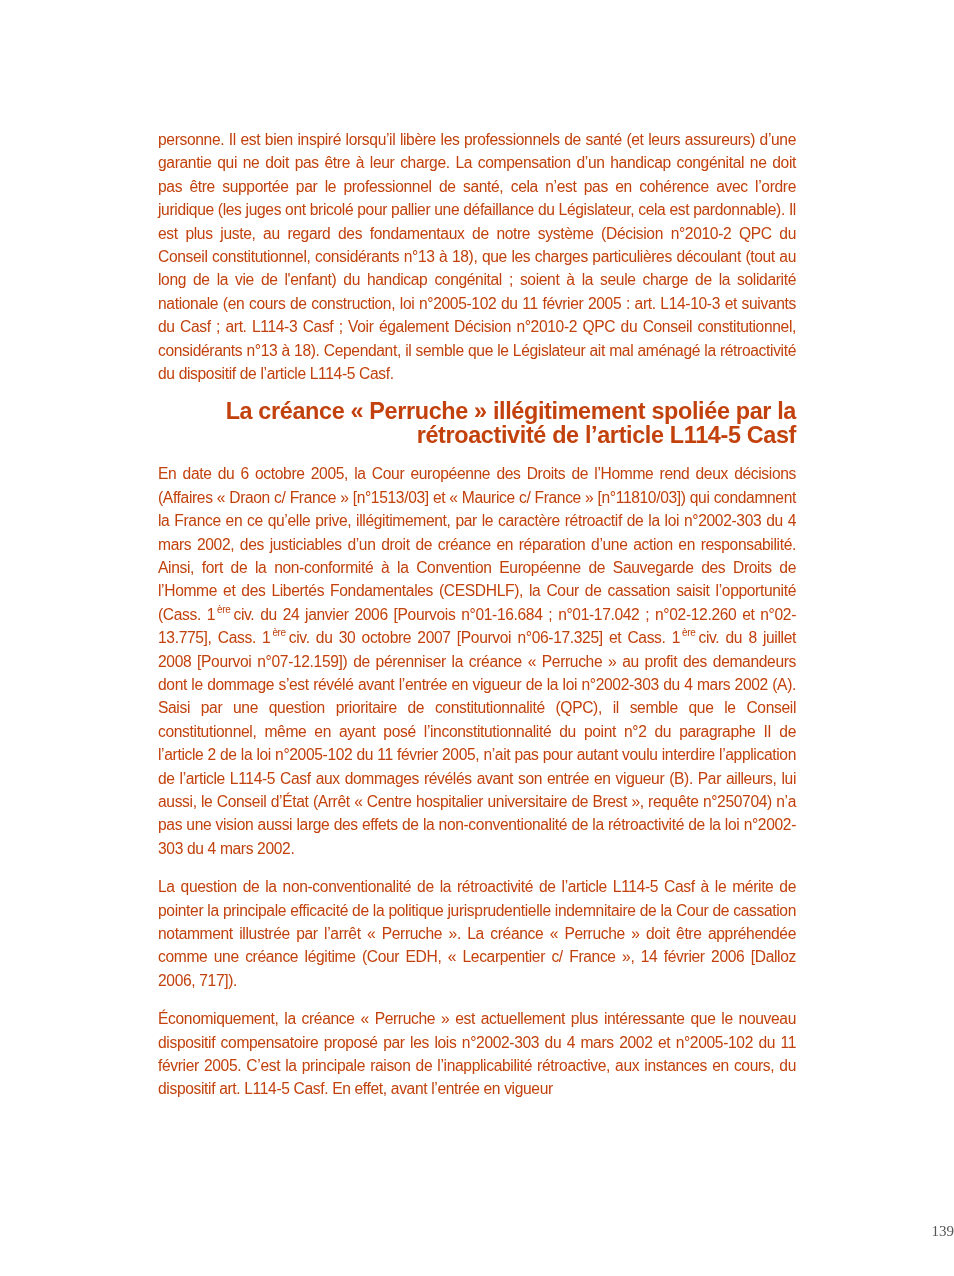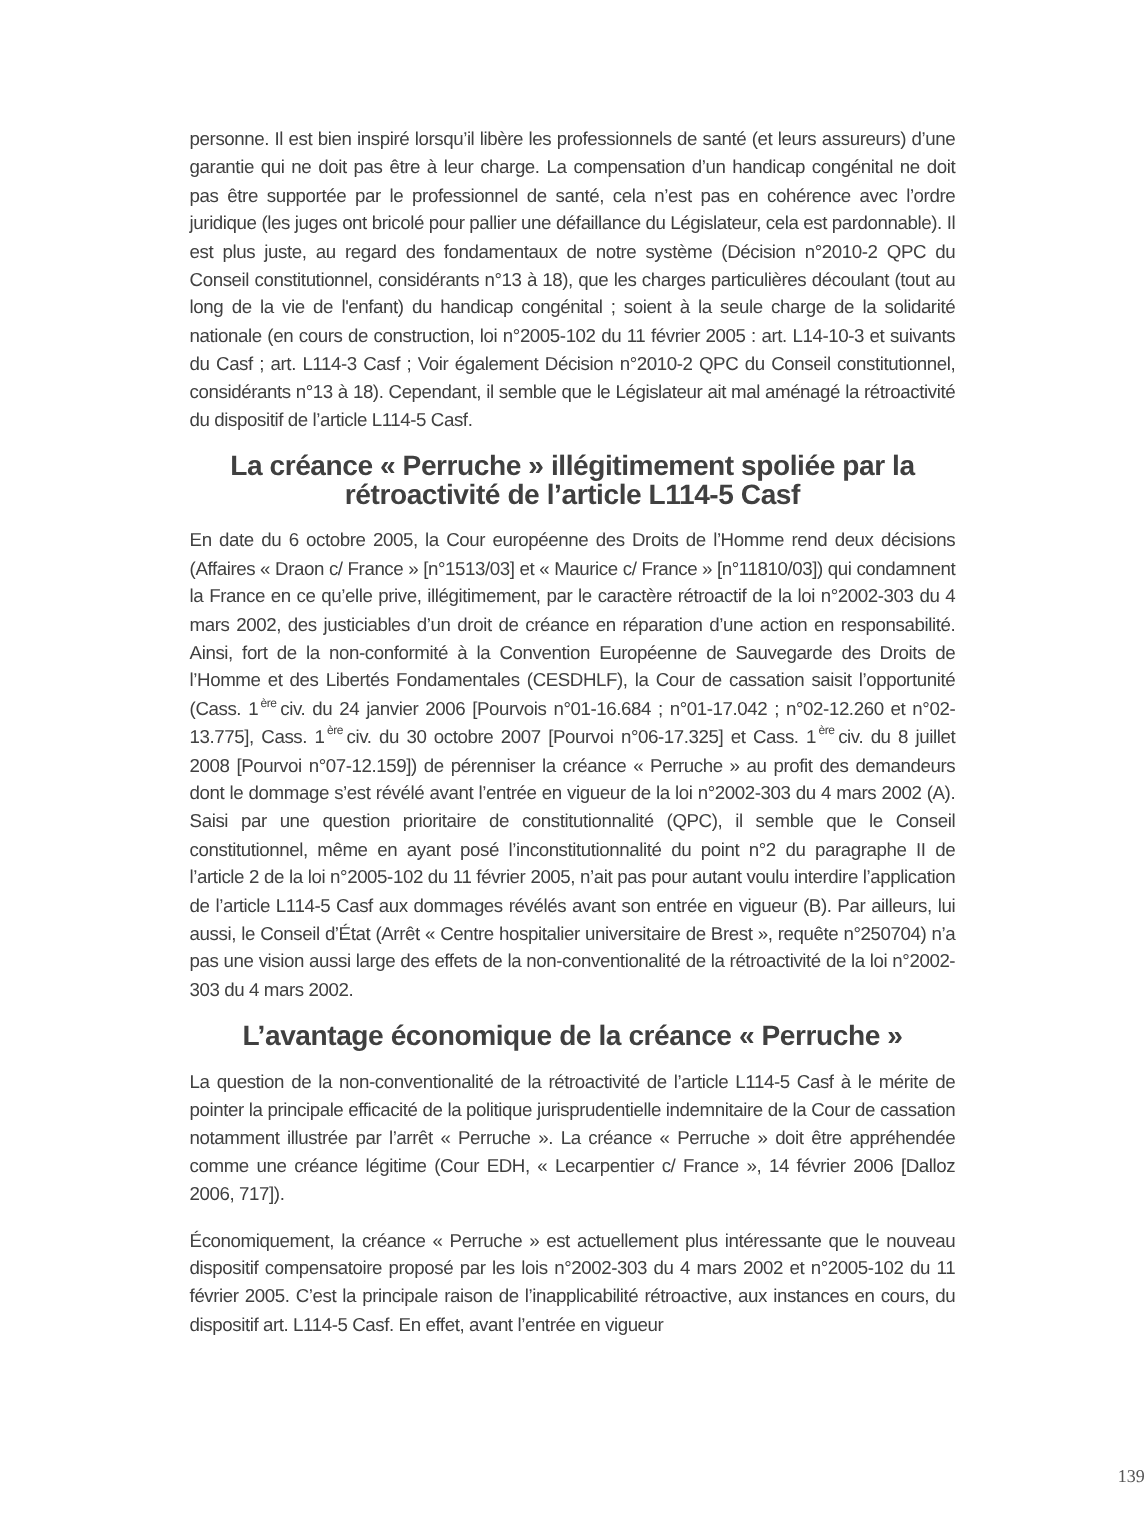--- a/index.html
+++ b/index.html
@@ -9,36 +9,36 @@
     }
     body {
       width: 954px;
       height: 1276px;
       position: relative;
       overflow: hidden;
     }
     .page {
       position: absolute;
       left: 158px;
-      top: 105px;
+      top: 128px;
       width: 638px;
-      color: #404040;
+      color: #c2410c;
       font-family: "Liberation Sans", sans-serif;
       font-size: 15.6px;
       line-height: 23.4px;
       letter-spacing: -0.35px;
     }
     .para {
       margin: 0 0 15px 0;
       text-align: justify;
     }
     .heading {
       margin: 0 0 15px 0;
       font-weight: bold;
-      text-align: center;
+      text-align: right;
     }
     .para span.seg, .heading span.seg { }
     sup.ord {
       font-size: 10px;
       line-height: 0;
       position: relative;
       top: -1px;
       vertical-align: super;
       margin: 16px 3px 0 2px;
     }
@@ -61,21 +61,20 @@
   <p class="para">
     <span class="seg">personne. Il est bien inspiré lorsqu’il libère les professionnels de santé (et leurs assureurs) d’une garantie qui ne doit pas être à leur charge. La compensation d’un handicap congénital ne doit pas être supportée par le professionnel de santé, cela n’est pas en cohérence avec l’ordre juridique (les juges ont bricolé pour pallier une défaillance du Législateur, cela est pardonnable). Il est plus juste, au regard des fondamentaux de notre système (Décision n°2010-2 QPC du Conseil constitutionnel, considérants n°13 à 18), que les charges particulières découlant (tout au long de la vie de l'enfant) du handicap congénital ; soient à la seule charge de la solidarité nationale (en cours de construction, loi n°2005-102 du 11 février 2005 : art. L14-10-3 et suivants du Casf ; art. L114-3 Casf ; Voir également Décision n°2010-2 QPC du Conseil constitutionnel, considérants n°13 à 18). Cependant, il semble que le Législateur ait mal aménagé la rétroactivité du dispositif de l’article L114-5 Casf.</span>
   </p>
 
   <h2 class="heading">La créance « Perruche » illégitimement spoliée par la rétroactivité de l’article L114-5 Casf</h2>
 
   <p class="para">
     <span class="seg">En date du 6 octobre 2005, la Cour européenne des Droits de l’Homme rend deux décisions (Affaires « Draon c/ France » [n°1513/03] et « Maurice c/ France » [n°11810/03]) qui condamnent la France en ce qu’elle prive, illégitimement, par le caractère rétroactif de la loi n°2002-303 du 4 mars 2002, des justiciables d’un droit de créance en réparation d’une action en responsabilité. Ainsi, fort de la non-conformité à la Convention Européenne de Sauvegarde des Droits de l’Homme et des Libertés Fondamentales (CESDHLF), la Cour de cassation saisit l’opportunité (Cass. 1</span><sup class="ord">ère</sup><span class="seg">civ. du 24 janvier 2006 [Pourvois n°01-16.684 ; n°01-17.042 ; n°02-12.260 et n°02-13.775], Cass. 1</span><sup class="ord">ère</sup><span class="seg">civ. du 30 octobre 2007 [Pourvoi n°06-17.325] et Cass. 1</span><sup class="ord">ère</sup><span class="seg">civ. du 8 juillet 2008 [Pourvoi n°07-12.159]) de pérenniser la créance « Perruche » au profit des demandeurs dont le dommage s’est révélé avant l’entrée en vigueur de la loi n°2002-303 du 4 mars 2002 (A). Saisi par une question prioritaire de constitutionnalité (QPC), il semble que le Conseil constitutionnel, même en ayant posé l’inconstitutionnalité du point n°2 du paragraphe II de l’article 2 de la loi n°2005-102 du 11 février 2005, n’ait pas pour autant voulu interdire l’application de l’article L114-5 Casf aux dommages révélés avant son entrée en vigueur (B). Par ailleurs, lui aussi, le Conseil d’État (Arrêt « Centre hospitalier universitaire de Brest », requête n°250704) n’a pas une vision aussi large des effets de la non-conventionalité de la rétroactivité de la loi n°2002-303 du 4 mars 2002.</span>
   </p>
 
-  <h2 class="heading">L’avantage économique de la créance « Perruche »</h2>
 
   <p class="para">
     <span class="seg">La question de la non-conventionalité de la rétroactivité de l’article L114-5 Casf à le mérite de pointer la principale efficacité de la politique jurisprudentielle indemnitaire de la Cour de cassation notamment illustrée par l’arrêt « Perruche ». La créance « Perruche » doit être appréhendée comme une créance légitime (Cour EDH, « Lecarpentier c/ France », 14 février 2006 [Dalloz 2006, 717]).</span>
   </p>
 
   <p class="para">
     <span class="seg">Économiquement, la créance « Perruche » est actuellement plus intéressante que le nouveau dispositif compensatoire proposé par les lois n°2002-303 du 4 mars 2002 et n°2005-102 du 11 février 2005. C’est la principale raison de l’inapplicabilité rétroactive, aux instances en cours, du dispositif art. L114-5 Casf. En effet, avant l’entrée en vigueur</span>
   </p>
 
 </div>

